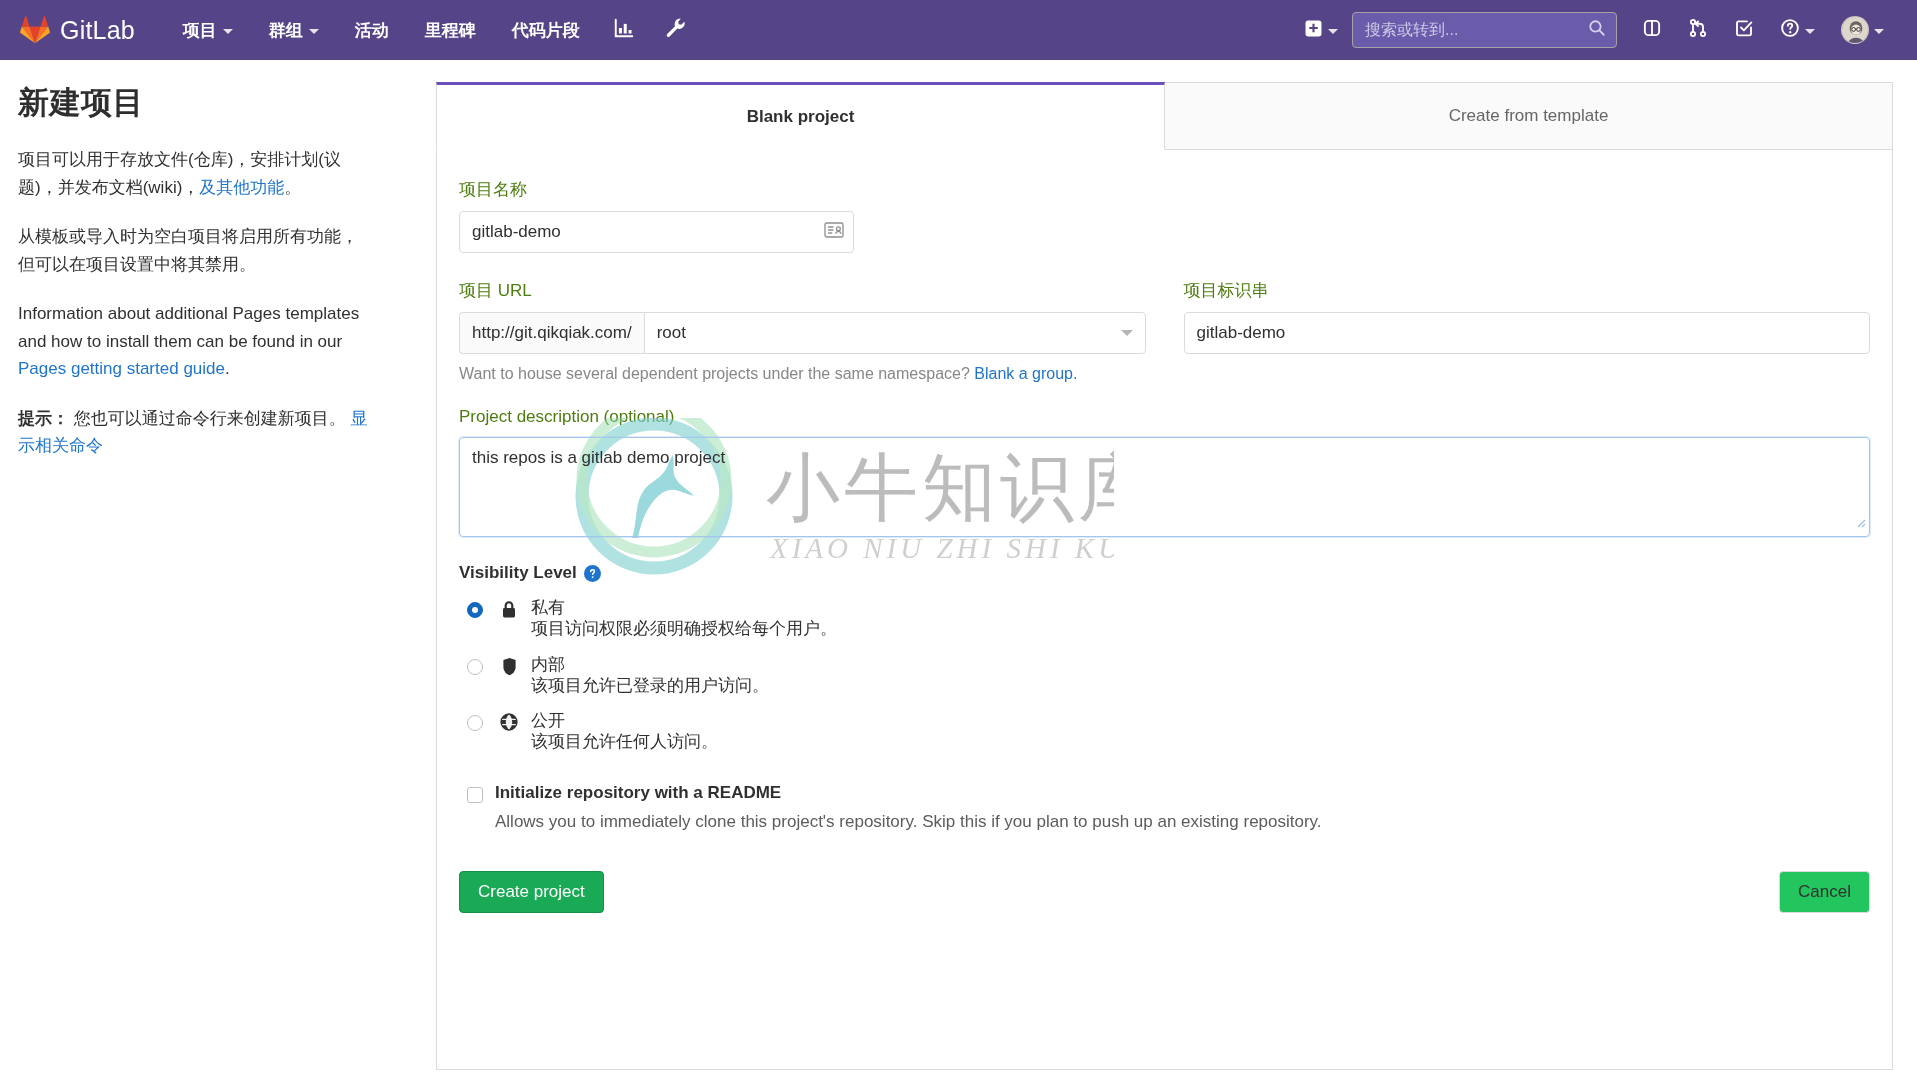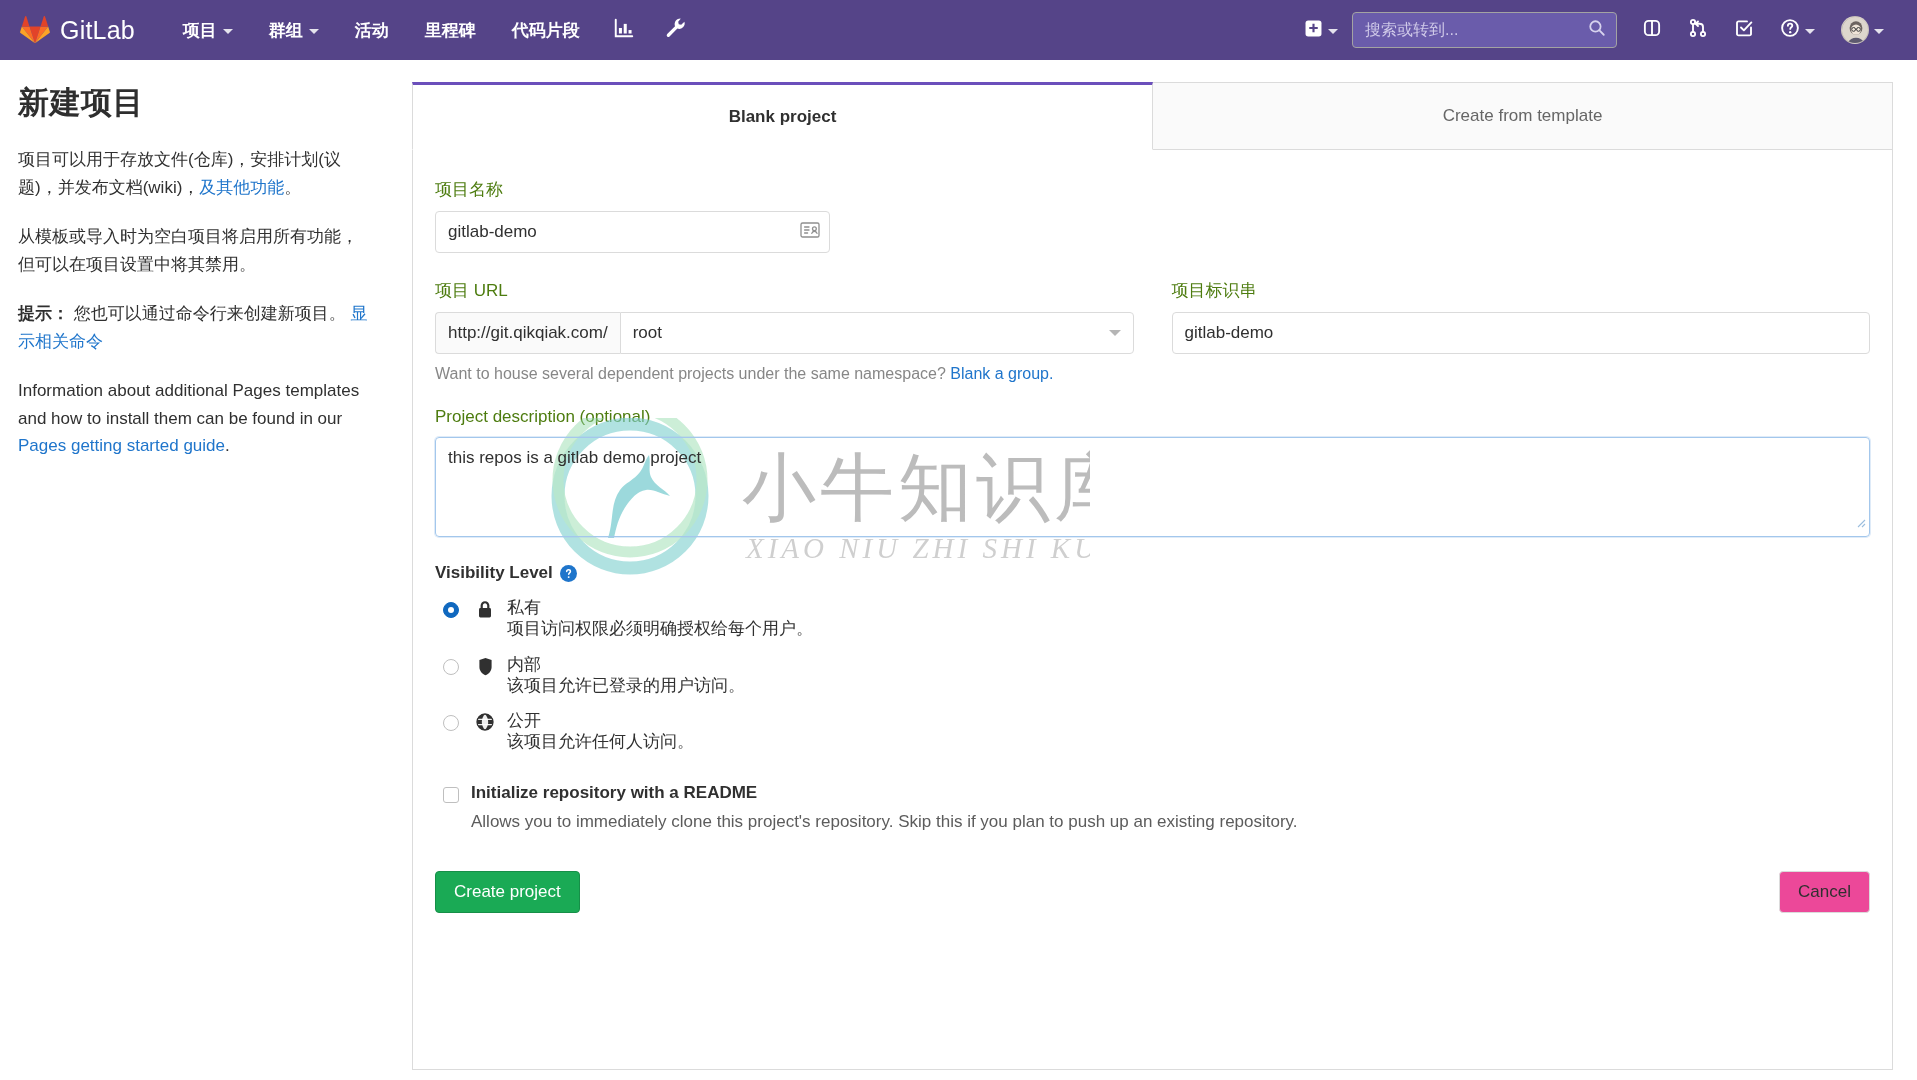--- a/index.html
+++ b/index.html
@@ -54,21 +54,21 @@
   .search-box .mag { position: absolute; right: 10px; top: 50%; transform: translateY(-50%); }
   .nav-icon-btn { padding: 0 13px; height: 60px; display: flex; align-items: center; cursor: pointer; gap:5px; }
   .avatar {
     width: 28px; height: 28px; border-radius: 50%;
     background: radial-gradient(circle at 50% 38%, #e8e3dd 0%, #c9bfb4 45%, #8c8079 100%);
     border: 1px solid rgba(255,255,255,.35);
     display: block; overflow: hidden;
   }
 
   
-  .page { display: flex; height: calc(1080px - 60px); }
+  .page { display: flex; height: calc(1080px - 60px); gap: 24px; }
 
   .sidebar { width: 412px; padding: 22px 40px 0 18px; }
   .sb-title { font-size: 31px; font-weight: 700; color: #2e2e2e; margin: 0 0 22px 0; letter-spacing: .5px; }
   .sb-p { font-size: 17px; line-height: 1.62; color: #303030; margin: 8px 0 22px 0; }
   .sb-p.en { font-size: 17px; line-height: 1.62; }
   a.lnk { color: #1f75cb; text-decoration: none; cursor: pointer; }
   .tip-label { font-weight: 700; color: #303030; }
 
   .content { flex: 1; padding: 22px 24px 0 0; position: relative; }
 
@@ -217,21 +217,21 @@
   .btn-create {
     background: #1aaa55; color: #fff;
     border: 1px solid #168f48; border-radius: 4px;
     font-size: 17px; font-weight: 400;
     padding: 0 18px; height: 42px;
     display: flex; align-items: center;
     cursor: pointer;
   }
   .btn-cancel {
     margin-left: auto;
-    background: #ec4899; color: #303030;
+    background: #22c55e; color: #303030;
     border: 1px solid #dbdbdb; border-radius: 4px;
     font-size: 17px; padding: 0 18px; height: 42px;
     display: flex; align-items: center; cursor: pointer;
   }
 </style>
 </head>
 <body>
 
 <div class="navbar">
 
@@ -367,26 +367,26 @@
 
   <div class="sidebar">
     <h1 class="sb-title">新建项目</h1>
 
     <p class="sb-p">
       <span>项目可以用于存放文件(仓库)，安排计划(议题)，并发布文档(wiki)，</span><a class="lnk">及其他功能</a><span>。</span>
     </p>
 
     <p class="sb-p">从模板或导入时为空白项目将启用所有功能，但可以在项目设置中将其禁用。</p>
 
+    <p class="sb-p en">
+      <span>Information about additional Pages templates and how to install them can be found in our </span><a class="lnk">Pages getting started guide</a><span>.</span>
+    </p>
+
     <p class="sb-p">
       <span class="tip-label">提示：</span><span> 您也可以通过命令行来创建新项目。 </span><a class="lnk">显示相关命令</a>
-    </p>
-
-    <p class="sb-p en">
-      <span>Information about additional Pages templates and how to install them can be found in our </span><a class="lnk">Pages getting started guide</a><span>.</span>
     </p>
   </div>
 
   <div class="content">
 
     <div class="watermark">
       <svg width="560" height="165" viewBox="0 0 560 165">
         <g opacity="0.85">
           <circle cx="100" cy="78" r="72" fill="none" stroke="#7fd0cf" stroke-width="13"></circle>
           <circle cx="100" cy="62" r="72" fill="none" stroke="#8fd9a8" stroke-width="11" opacity=".75"></circle>

